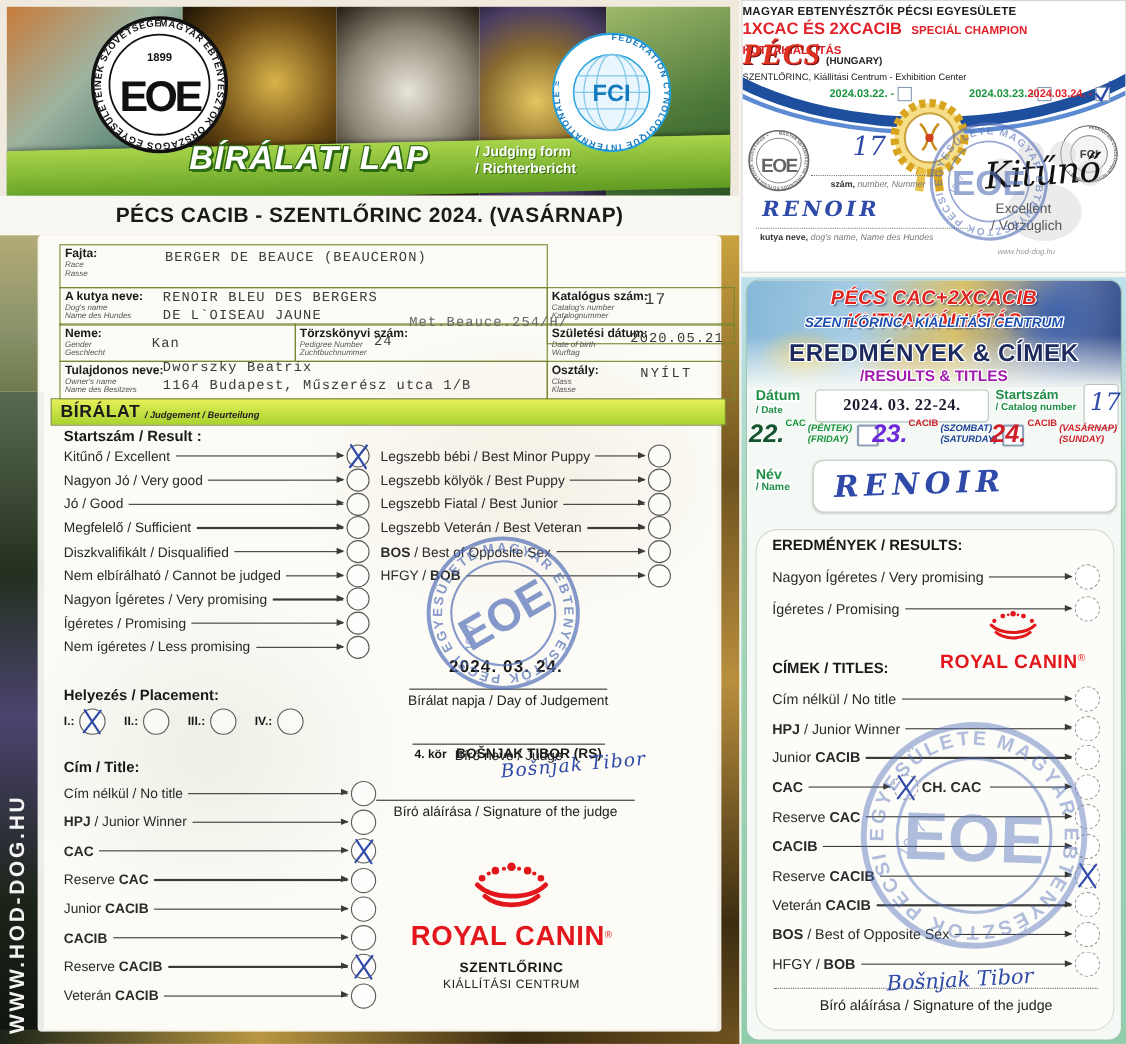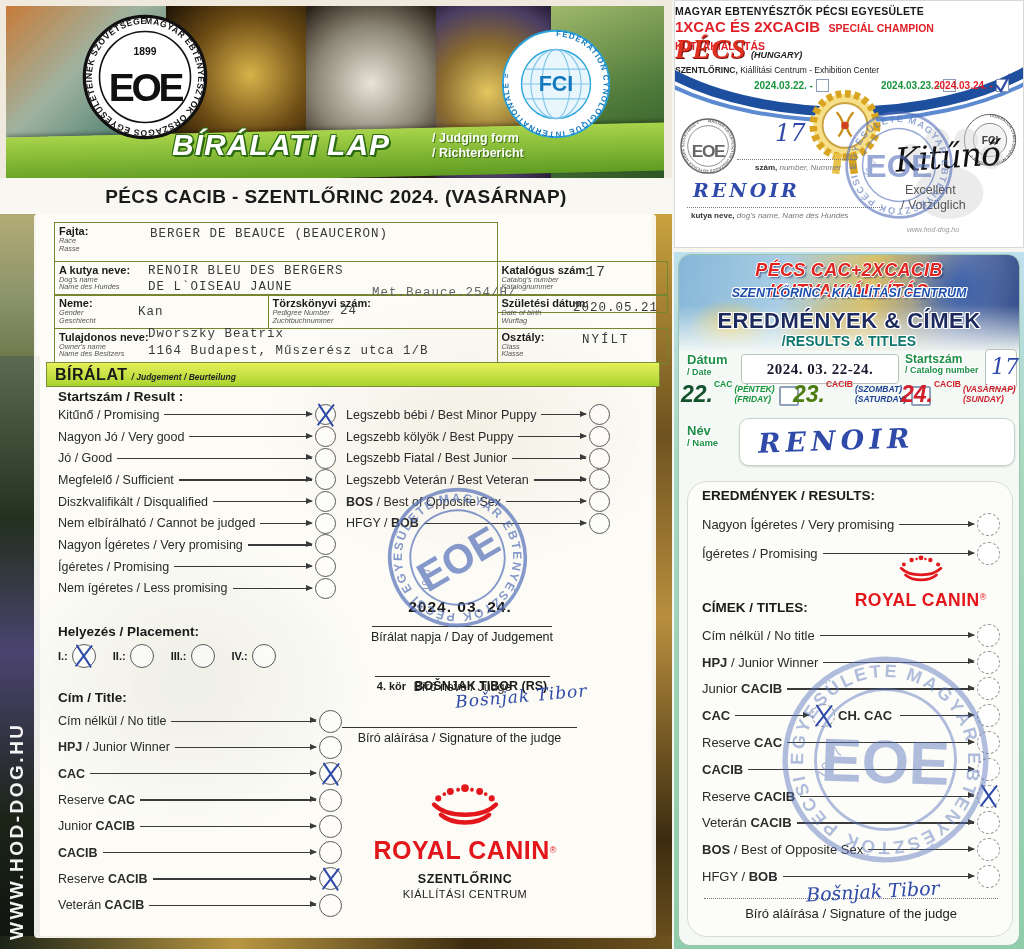--- a/index.html
+++ b/index.html
@@ -101,23 +101,23 @@
   
   #card-top{position:absolute;left:674px;top:0;width:350px;height:248px;background:#fff;border:1px solid #d8d8d8;
         box-sizing:border-box;overflow:hidden;}
   .ct-center{position:absolute;left:0;width:100%;text-align:left;}
   #ct-org{top:4px;font-size:10.5px;font-weight:900;letter-spacing:.2px;}
   #ct-red{top:17px;color:#e01f26;font-weight:900;}
   #ct-red .big{font-size:15px;} #ct-red .small{font-size:10.5px;margin-left:4px;}
   #ct-city{top:33px;}
   #ct-city .city{font-family:"Liberation Serif",serif;font-style:italic;font-weight:900;font-size:27px;color:#e0301f;
         text-shadow:1px 1px 0 #7a1010;letter-spacing:1px;}
-  #ct-city .country{font-size:9px;font-weight:700;color:#222;font-style:italic;}
+  #ct-city .country{font-size:9px;font-weight:700;color:#222;}
   #ct-venue{top:64px;font-size:8.5px;color:#222;}
-  #ct-venue b{font-weight:700;}
+  #ct-venue b{font-weight:400;}
   #ct-swoosh{position:absolute;left:0;top:58px;z-index:1;}
   .c1date{position:absolute;top:78px;display:flex;align-items:center;gap:3px;z-index:2;font-size:10px;font-weight:900;}
   .c1date.green{color:#17953c;}.c1date.red{color:#e01f26;}
   .c1box{width:11px;height:11px;border:1.5px solid #8a9ab5;background:#fff;position:relative;flex:none;}
   .dotline{position:absolute;border-bottom:1.3px dotted #777;z-index:2;}
   .microlab{position:absolute;font-size:8px;color:#333;z-index:2;white-space:nowrap;}
   .microlab b{font-weight:900;} .microlab i{color:#777;}
   #ct-num{position:absolute;left:100px;top:118px;font-size:24px;z-index:3;}
   #ct-name{position:absolute;left:18px;top:178px;font-size:19px;letter-spacing:3px;z-index:3;font-weight:700;}
   #ct-paw{position:absolute;left:215px;top:112px;z-index:1;opacity:.5;}
@@ -141,21 +141,21 @@
   #c2-photo::after{content:'';position:absolute;left:0;bottom:0;width:100%;height:46px;
         background:linear-gradient(180deg,rgba(244,249,246,0),rgba(244,249,246,.95));}
   .outw{text-shadow:-1px 0 0 #fff,1px 0 0 #fff,0 -1px 0 #fff,0 1px 0 #fff,-1px -1px 0 #fff,1px 1px 0 #fff,-1px 1px 0 #fff,1px -1px 0 #fff;}
   #c2-title{position:absolute;left:0;top:5px;width:100%;text-align:center;font-size:18px;font-weight:900;font-style:italic;
         color:#e0251f;letter-spacing:.3px;z-index:2;
         text-shadow:-1px 0 0 #fff,1px 0 0 #fff,0 -1px 0 #fff,0 1px 0 #fff,2px 2px 2px rgba(20,30,90,.55);}
   #c2-sub{position:absolute;left:0;top:31px;width:100%;text-align:center;font-size:12.5px;font-weight:900;font-style:italic;
         color:#1d4fae;z-index:2;}
   #c2-head{position:absolute;left:0;top:53px;width:100%;text-align:center;font-size:22px;font-weight:900;color:#1d2a5e;
         letter-spacing:.5px;z-index:2;}
-  #c2-head2{position:absolute;left:0;top:78px;width:100%;text-align:center;font-size:14px;font-weight:900;color:#0f766e;z-index:2;}
+  #c2-head2{position:absolute;left:0;top:78px;width:100%;text-align:center;font-size:14px;font-weight:900;color:#a21caf;z-index:2;}
   .glab{color:#1f8f47;font-weight:900;}
   #c2-datelab{position:absolute;left:8px;top:99px;z-index:2;line-height:12px;}
   #c2-datelab .l1{font-size:13px;} #c2-datelab .l2,#c2-startlab .l2{font-size:9px;}
   #c2-datebox{position:absolute;left:62px;top:99px;width:156px;height:28px;background:#fff;border:1px solid #b8c4b8;
         border-radius:4px;z-index:2;display:flex;align-items:center;justify-content:center;
         font-family:"Liberation Serif",serif;font-weight:700;font-size:15px;color:#1a1a2e;letter-spacing:.5px;}
   #c2-startlab{position:absolute;left:226px;top:99px;width:78px;z-index:2;line-height:11px;}
   #c2-startlab .l1{font-size:12px;}
   #c2-startbox{position:absolute;left:306px;top:94px;width:30px;height:38px;background:#fff;border:1px solid #b8c4b8;
         border-radius:4px;z-index:2;}
@@ -294,21 +294,21 @@
     <div class="tval" style="left:582px;top:333px;letter-spacing:2px;">NYÍLT</div>
 
     <div id="bar-biralat">
       <span class="t1">BÍRÁLAT</span>
       <span class="t2">/ Judgement / Beurteilung</span>
     </div>
 
     <div class="sec-head" style="left:58px;top:389px;">Startszám / Result :</div>
     <div id="list-res-left" class="clist">
         <div class="crow">
-          <span class="clab"><span>Kitűnő / Promising</span></span>
+          <span class="clab"><span>Kitűnő / Excellent</span></span>
           <span class="lead"></span>
           <span class="circ checked"></span>
         </div>
         <div class="crow">
           <span class="clab"><span>Nagyon Jó / Very good</span></span>
           <span class="lead"></span>
           <span class="circ"></span>
         </div>
         <div class="crow">
           <span class="clab"><span>Jó / Good</span></span>
@@ -604,21 +604,21 @@
           <span class="day" style="left: 2px;">
             <span class="dnum" style="color: rgb(20, 83, 45);">22.</span>
             <span class="dsup" style="color: rgb(23, 149, 60);">CAC</span>
             <span class="dlines" style="color: rgb(23, 149, 60);">
               <span>(PÉNTEK)</span>
               <span>(FRIDAY)</span>
             </span>
             <span class="dbox"></span>
           </span>
           <span class="day" style="left: 114px;">
-            <span class="dnum" style="color: #4d7c0f;">23.</span>
+            <span class="dnum" style="color: #6d28d9;">23.</span>
             <span class="dsup" style="color: rgb(208, 32, 42);">CACIB</span>
             <span class="dlines" style="color: rgb(28, 63, 148);">
               <span>(SZOMBAT)</span>
               <span>(SATURDAY)</span>
             </span>
             <span class="dbox"></span>
           </span>
           <span class="day" style="left: 222px;">
             <span class="dnum" style="color: rgb(208, 32, 42);">24.</span>
             <span class="dsup" style="color: rgb(208, 32, 42);">CACIB</span>

